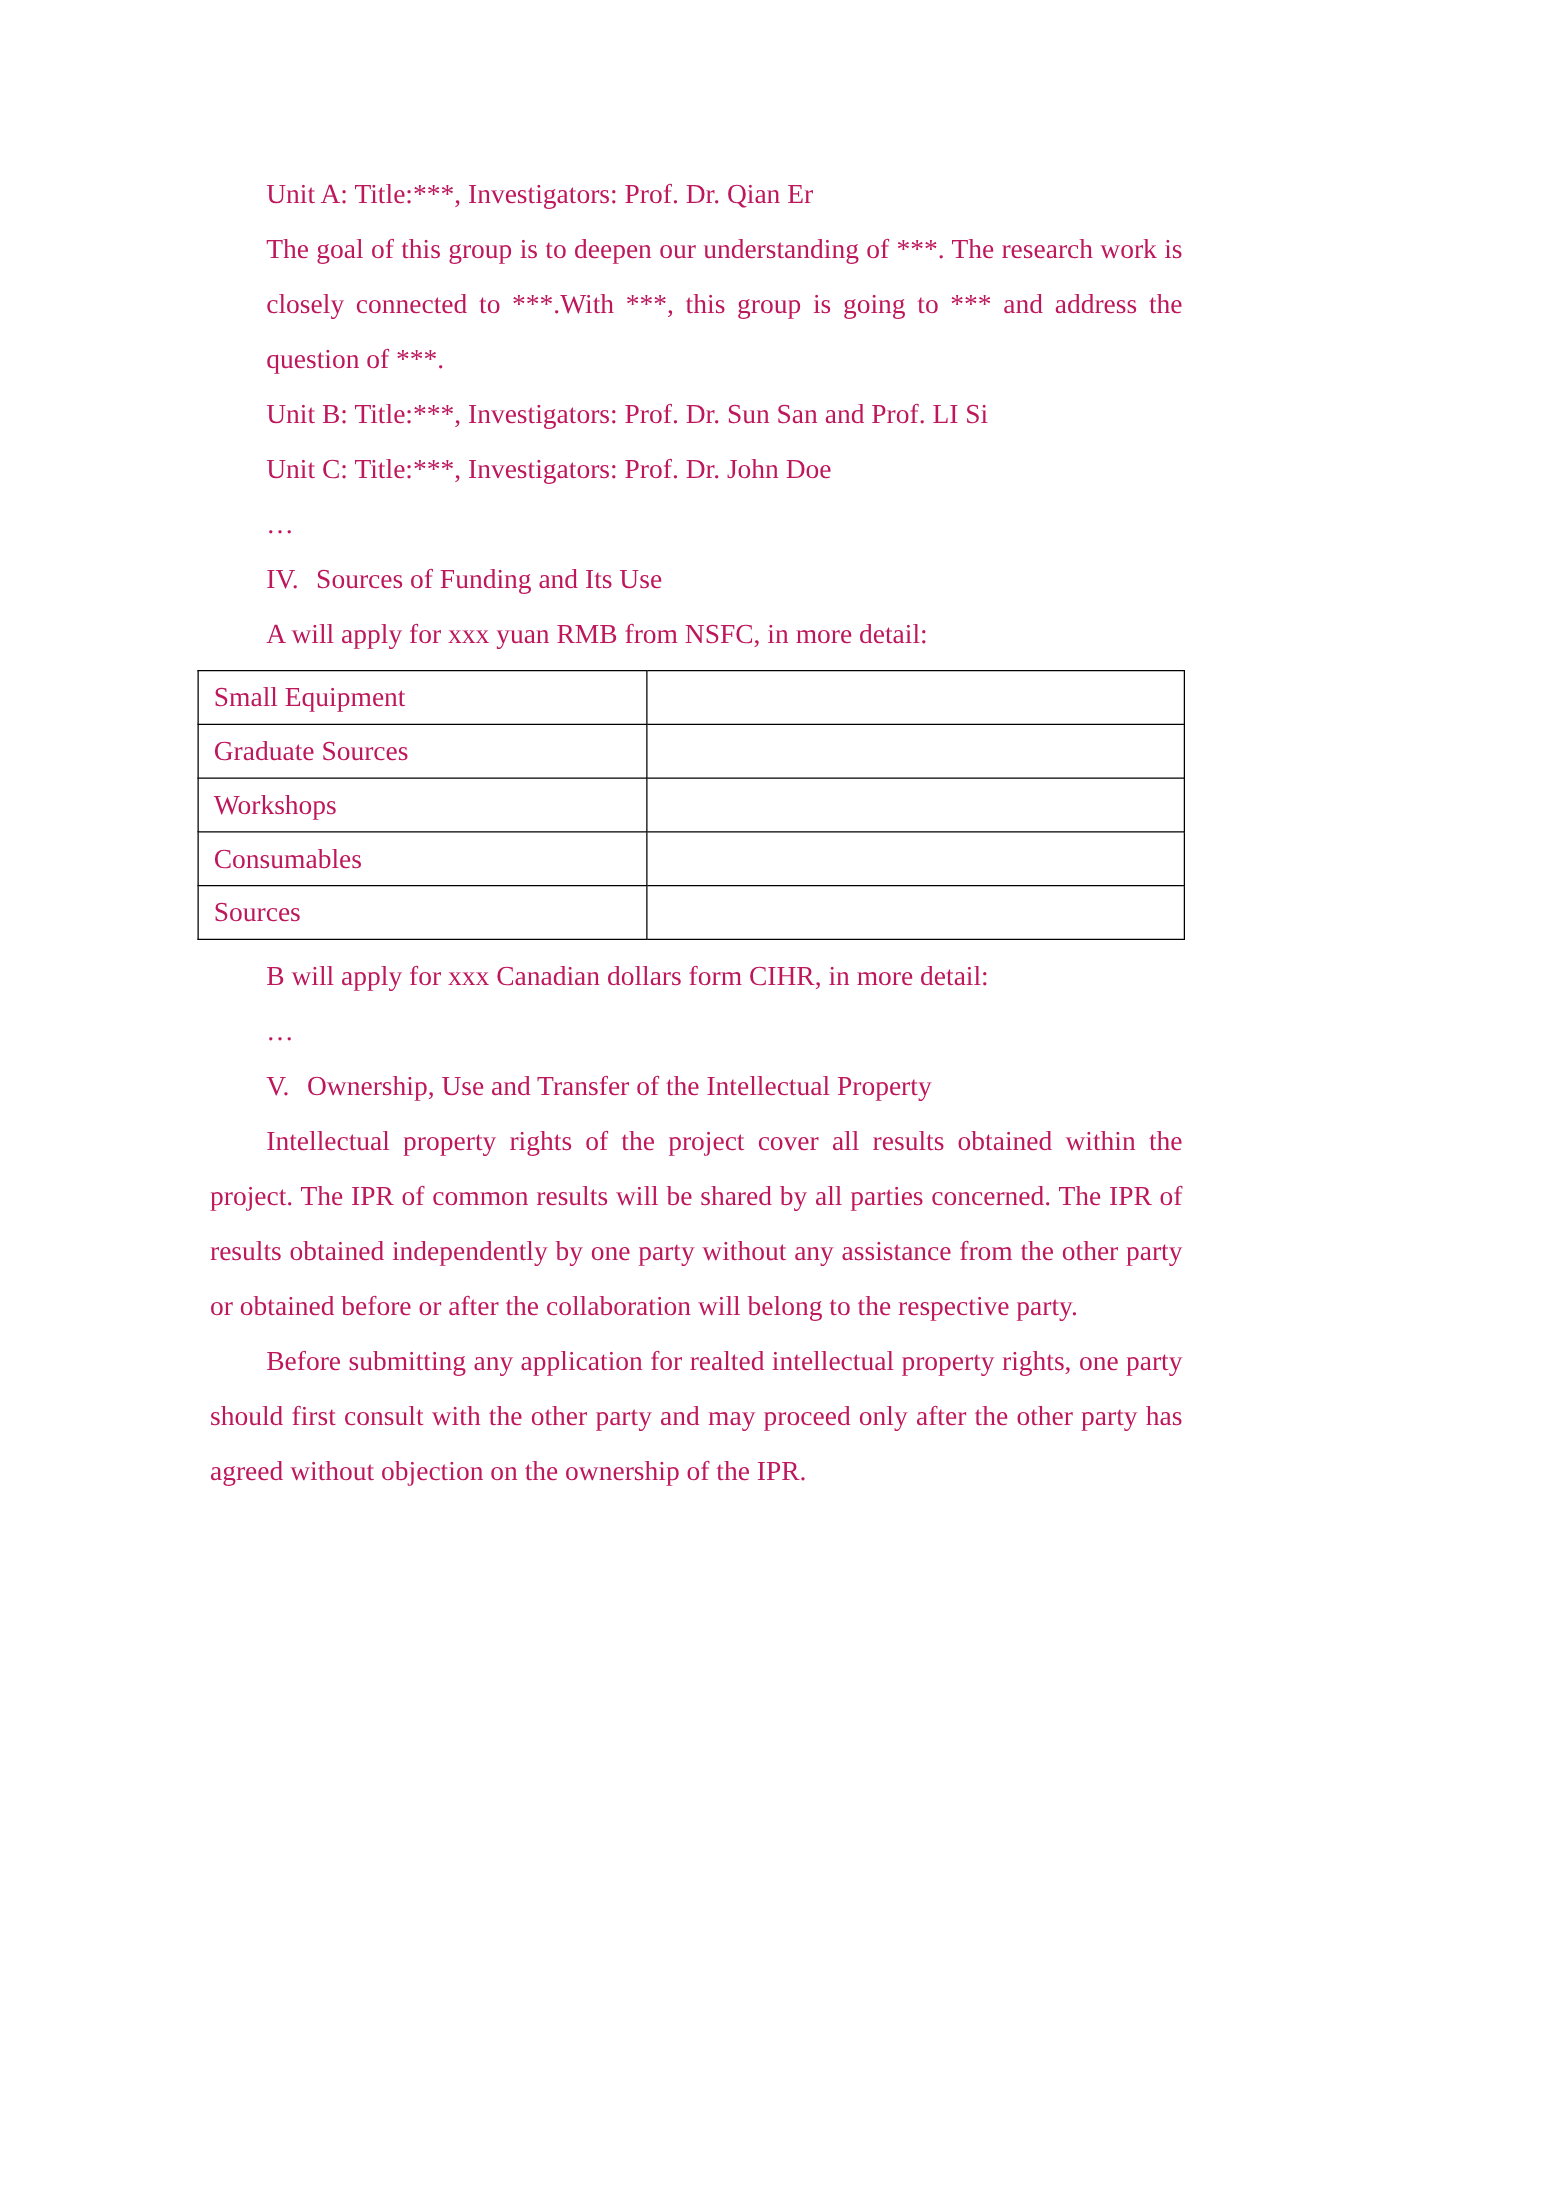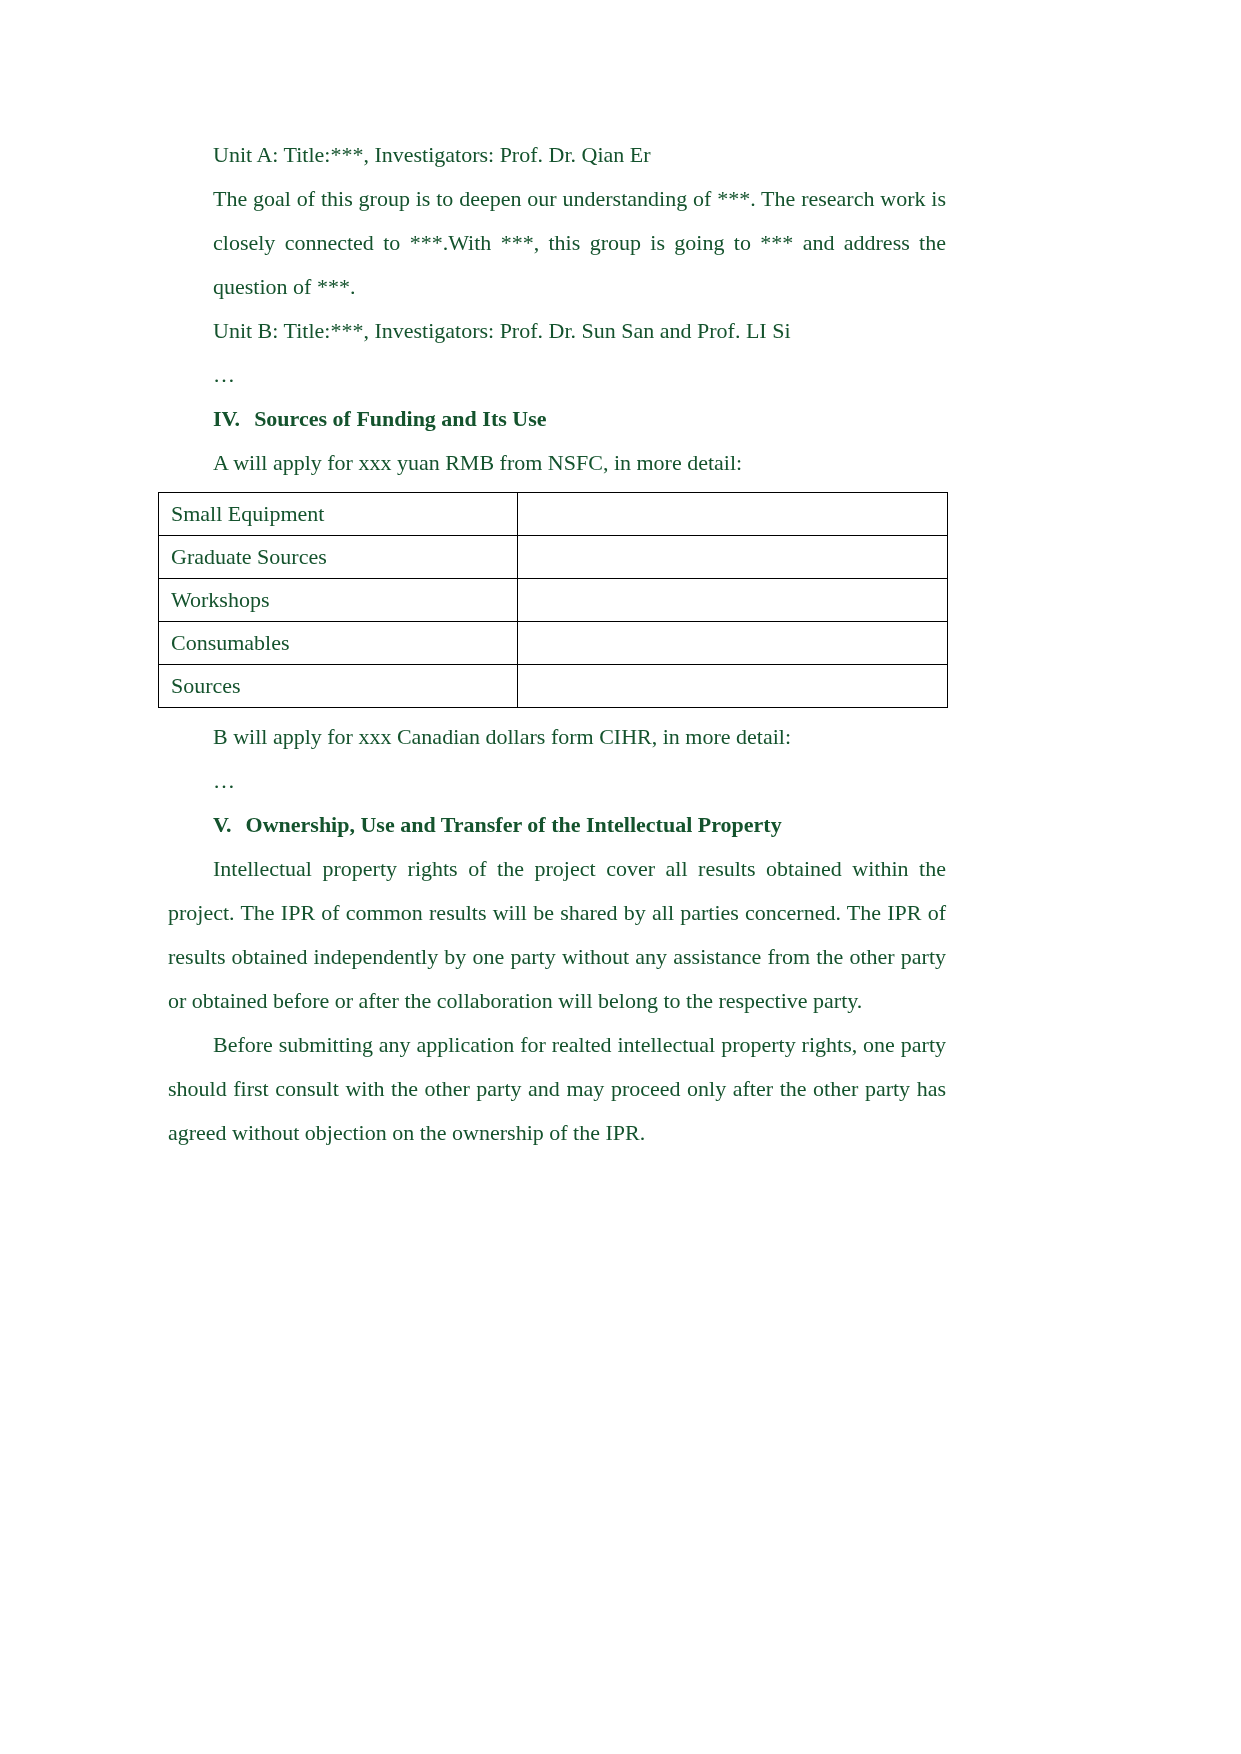--- a/index.html
+++ b/index.html
@@ -1,34 +1,34 @@
 <!DOCTYPE html>
 <html><head>
 <meta charset="utf-8">
 <style>
   * { box-sizing: border-box; }
   html, body { margin: 0; padding: 0; background: #ffffff; }
   .page {
     width: 1241px;
     height: 1754px;
     background: #ffffff;
-    color: #14532d;
+    color: #be185d;
     font-family: "Liberation Serif", "DejaVu Serif", serif;
     font-size: 22px;
     line-height: 44px;
     overflow: hidden;
     position: relative;
   }
   .content {
     padding: 133px 295px 0 168px;
   }
   p, h2 { margin: 0; padding: 0; font-size: 22px; line-height: 44px; }
   .indented { padding-left: 45px; }
   .justify { text-align: justify; }
-  .heading { padding-left: 45px; font-weight: bold; }
+  .heading { padding-left: 45px; font-weight: normal; }
   .h-num { margin-right: 14px; }
   .body-par { text-indent: 45px; text-align: justify; }
   .funding-table {
     border-collapse: collapse;
     width: 790px;
     margin: 7px 0 7px -10px;
     table-layout: fixed;
   }
   .funding-table td {
     border: 1px solid #000000;
@@ -43,20 +43,21 @@
 </style>
 </head>
 <body>
 
 <div class="page">
   <div class="content">
 
     <p class="indented">Unit A: Title:***, Investigators: Prof. Dr. Qian Er</p>
     <p class="indented justify">The goal of this group is to deepen our understanding of ***. The research work is closely connected to ***.With ***, this group is going to *** and address the question of ***.</p>
     <p class="indented">Unit B: Title:***, Investigators: Prof. Dr. Sun San and Prof. LI Si</p>
+    <p class="indented">Unit C: Title:***, Investigators: Prof. Dr. John Doe</p>
     <p class="indented">…</p>
 
     <h2 class="heading">
       <span class="h-num">IV.</span><span class="h-title">Sources of Funding and Its Use</span>
     </h2>
 
     <p class="indented">A will apply for xxx yuan RMB from NSFC, in more detail:</p>
 
     <table class="funding-table">
       <tbody>

